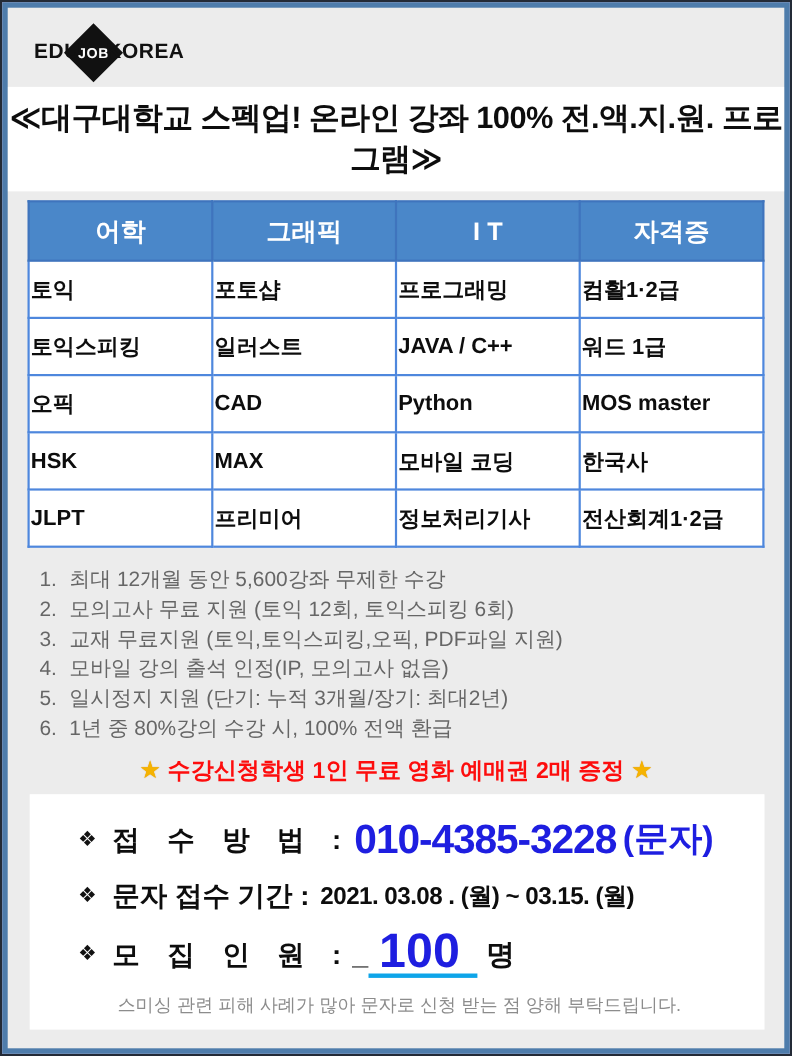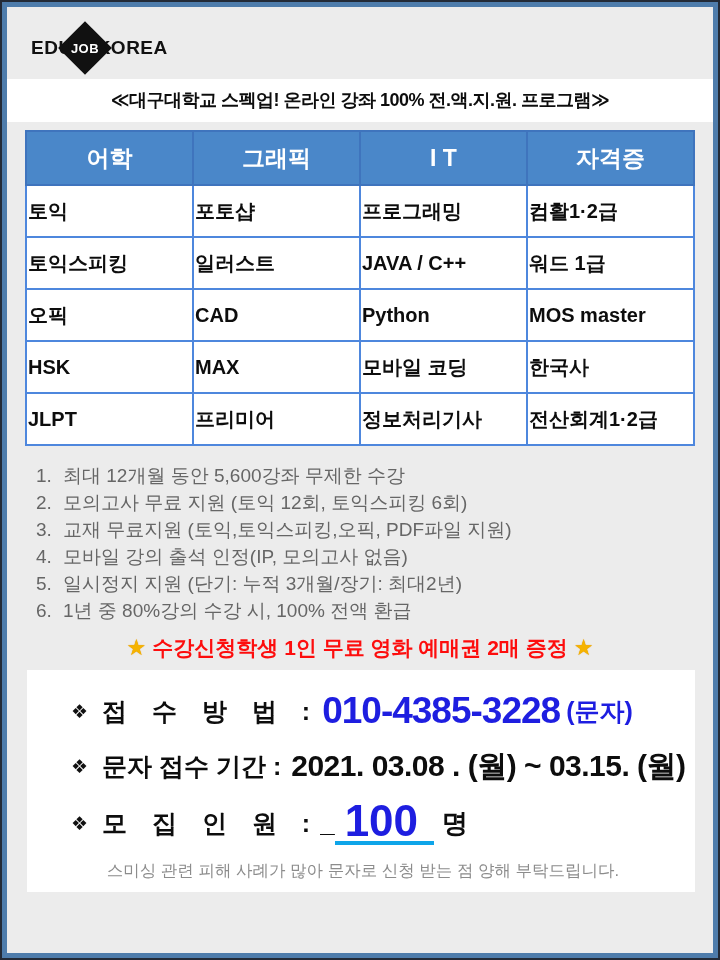--- a/index.html
+++ b/index.html
@@ -8,21 +8,21 @@
   .page-inner{width:100%;height:100%;box-sizing:border-box;border:5px solid #4e7cab;background:#ececec;overflow:hidden;position:relative;}
 
   
   .logo{display:flex;align-items:center;margin:16px 0 0 24px;height:50px;}
   .logo-txt{font-weight:bold;font-size:19px;color:#111;letter-spacing:.5px;z-index:2;}
   .logo-diamond{width:38px;height:38px;background:#111;transform:rotate(45deg);margin:0 -7px;position:relative;z-index:1;}
   .logo-job{position:absolute;inset:0;display:flex;align-items:center;justify-content:center;transform:rotate(-45deg);color:#fff;font-weight:bold;font-size:13px;letter-spacing:.5px;}
 
   
   .title-band{background:#ffffff;margin-top:6px;padding:9px 0 10px 0;text-align:center;}
-  .title-band h1{margin:0;font-size:18px;font-weight:bold;color:#0d0d0d;letter-spacing:-0.5px;}
+  .title-band h1{margin:0;font-size:28px;font-weight:bold;color:#0d0d0d;letter-spacing:-0.5px;}
 
   
   .course-table-wrap{margin:8px 18px 0 18px;}
   table.course{width:100%;border-collapse:collapse;table-layout:fixed;}
   table.course th{background:#4a87c9;color:#fff;font-size:23px;font-weight:bold;height:50px;border:2px solid #3f74bd;margin-top:24px;}
   table.course td{background:#fff;color:#0d0d0d;font-size:20px;font-weight:bold;text-align:left;height:48px;border:2px solid #4e87dd;}
 
   
   .benefits{margin:16px 0 0 28px;padding-left:22px;color:#666;font-size:19px;line-height:27px;}
   .benefits li{padding-left:6px;}
@@ -31,22 +31,22 @@
   .promo{text-align:center;margin-top:10px;font-size:21px;font-weight:bold;color:#fd0d0d;}
   .star{color:#f5b301;text-shadow:0 0 1px #d98a00;font-size:22px;margin:0 6px;}
 
   
   .contact-card{background:#fff;margin:8px 18px 0 20px;padding:20px 0 10px 44px;min-height:212px;box-sizing:border-box;}
   .crow{display:flex;align-items:center;margin-bottom:14px;}
   .bullet{font-size:19px;color:#111;margin-right:14px;}
   .clabel{font-size:25px;font-weight:bold;color:#0d0d0d;white-space:pre;}
   .clabel.wide{word-spacing:14px;letter-spacing:2px;}
   .phone{color:#1e1ee0;font-weight:bold;font-size:37px;letter-spacing:-1px;margin-left:10px;}
-  .phone-suffix{color:#1e1ee0;font-weight:bold;font-size:25px;margin-left:6px;}
-  .period-value{font-size:30px;font-weight:bold;color:#0d0d0d;margin-left:10px;letter-spacing:-0.5px;}
+  .phone-suffix{color:#1e1ee0;font-weight:bold;font-size:31px;margin-left:6px;}
+  .period-value{font-size:22px;font-weight:bold;color:#0d0d0d;margin-left:10px;letter-spacing:-0.5px;}
   .cap-underscore{font-size:26px;font-weight:bold;color:#0d0d0d;margin-left:8px;}
   .capacity-number{color:#1e1ee0;font-weight:bold;font-size:44px;line-height:40px;border-bottom:4px solid #0ea5e9;padding:0 16px 0 10px;}
   .cap-unit{font-size:26px;font-weight:bold;color:#0d0d0d;margin-left:8px;}
   .notice{text-align:center;color:#8c8c8c;font-size:16.5px;line-height:23px;margin-top:4px;padding-right:40px;}
 </style>
 </head>
 <body>
 
 <div class="page">
   <div class="page-inner">

